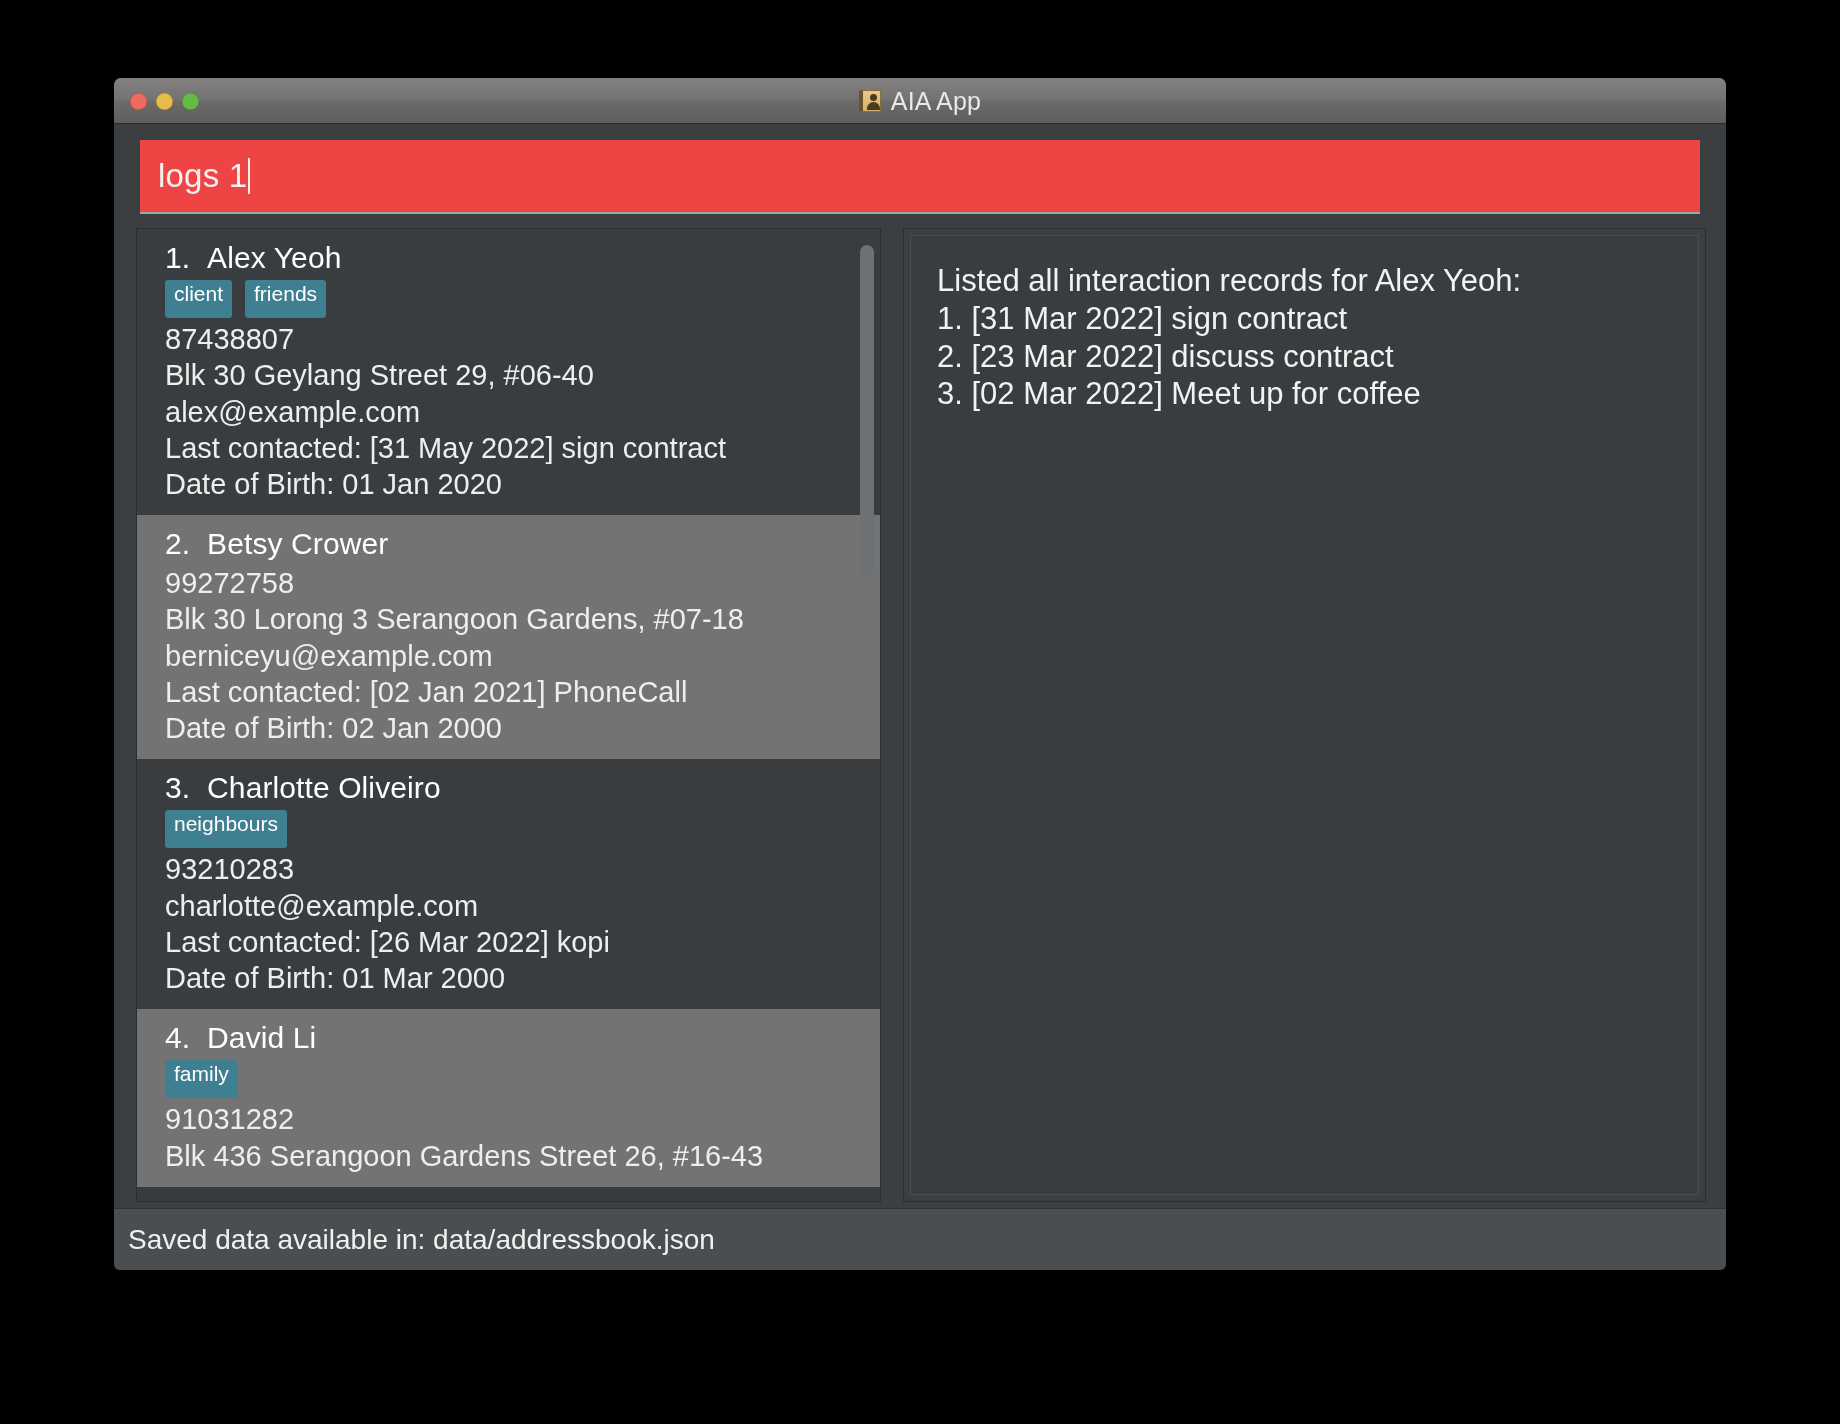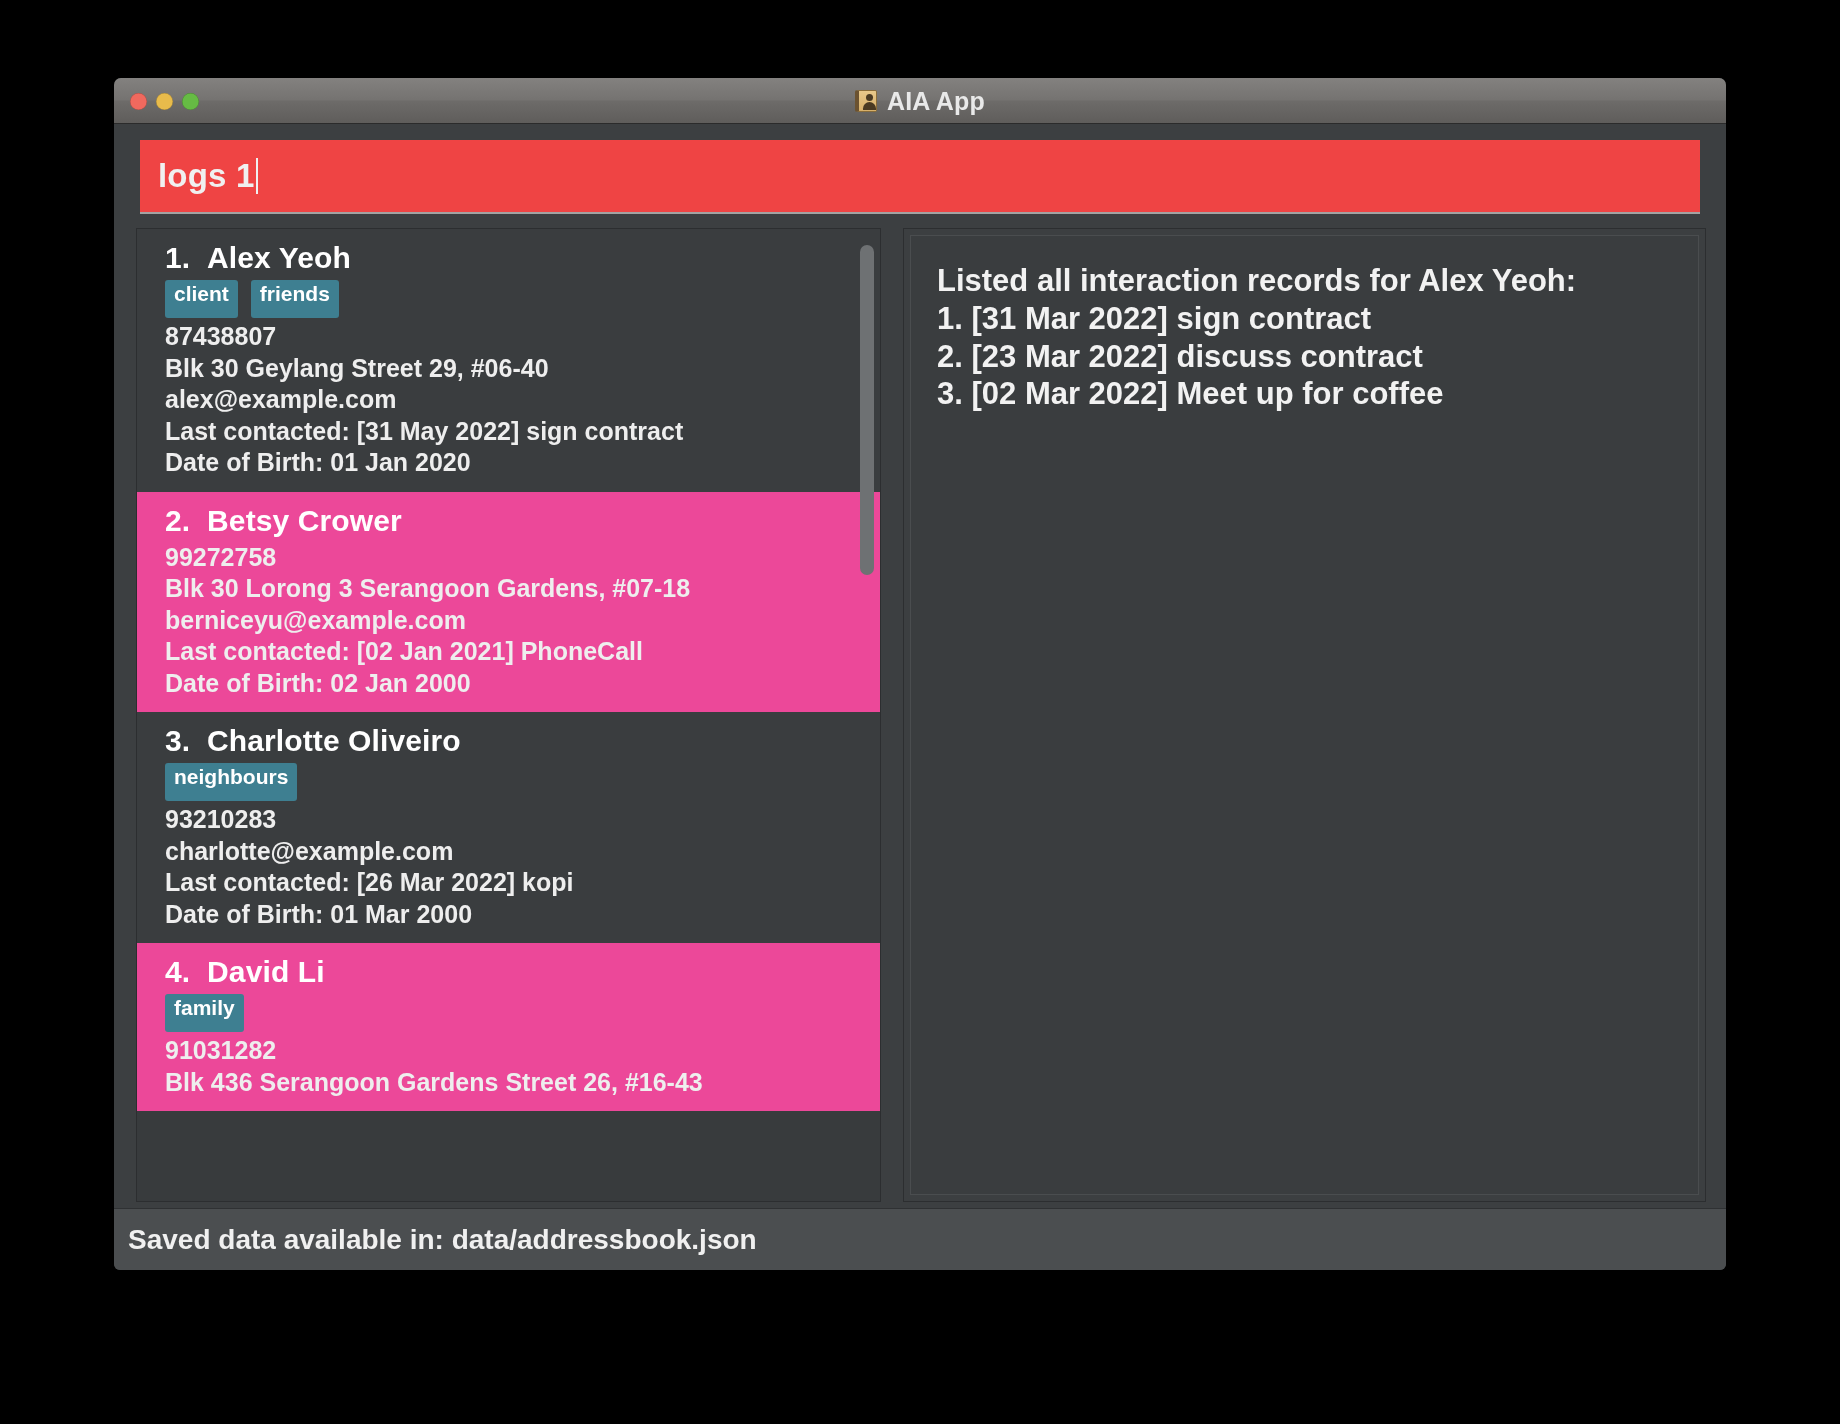--- a/index.html
+++ b/index.html
@@ -2,21 +2,21 @@
 <html><head>
 <meta charset="utf-8">
 <style>
   * { box-sizing: border-box; margin: 0; padding: 0; }
   html, body {
     width: 1840px; height: 1424px;
     background: #000000;
     font-family: "Liberation Sans", sans-serif;
     overflow: hidden;
   }
-  #root { position: relative; width: 1468px; height: 1424px; background:#000;font-weight:bold; }
+  #root { position: relative; width: 1468px; height: 1424px; background:#000; }
 
   
   .window {
     position: absolute;
     left: 114px; top: 78px;
     width: 1612px; height: 1192px;
     background: #3c3f41;
     border-radius: 7px 7px 6px 6px;
     box-shadow: 0 10px 34px rgba(0,0,0,0.85);
     overflow: hidden;
@@ -118,38 +118,38 @@
   .list {
     flex: 1 1 auto;
     overflow: hidden;
     position: relative;
   }
   .card {
     padding: 12px 0 14px 0;
     background: #3a3d3f;
     border-left: 6px solid transparent;
   }
-  .card.alt { background: #ec4899; }
+  .card.alt { background: #737373; }
   .card-inner { padding-left: 22px; padding-right: 14px; }
 
   .card-title {
     font-size: 30px; color: #ffffff; margin-bottom: 5px; white-space: pre;
     letter-spacing: .1px;
   }
   .tags { display: flex; gap: 13px; margin-bottom: 4px; }
   .tag {
     background: #3e7f91;
     color: #ffffff;
     font-size: 21px;
     padding: 2px 9px 12px 9px;
     border-radius: 3px;
     line-height: 1.15;
   }
   .field {
-    font-size: 25px; color: #eeeeee; line-height: 1.18; margin-top: 2px;
+    font-size: 29px; color: #eeeeee; line-height: 1.18; margin-top: 2px;
     white-space: pre;
   }
 
   
   .scrollbar {
     position: absolute; right: 6px; top: 6px;
     width: 14px; bottom: 6px;
     background: transparent;
   }
   .scroll-thumb {

